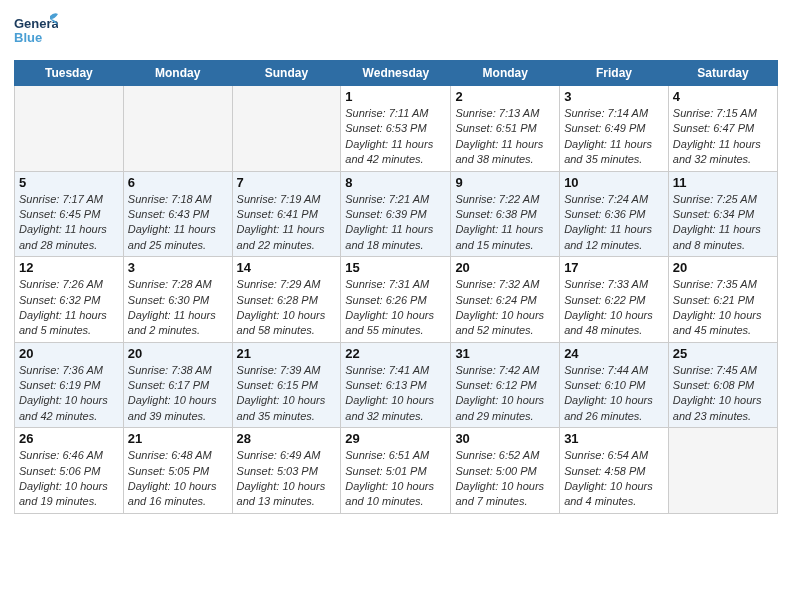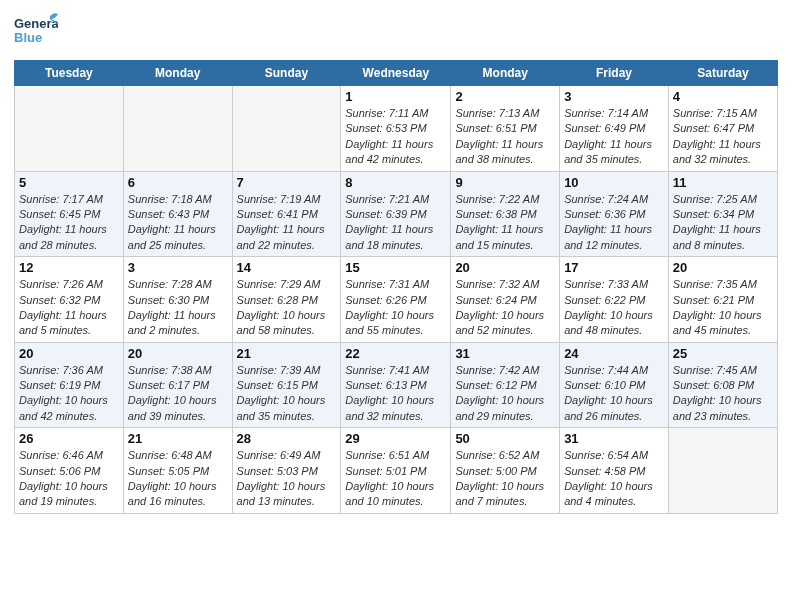--- a/index.html
+++ b/index.html
@@ -239,21 +239,21 @@
           </td>
           <td>
             <span class="day-num">28</span>
             <div class="day-info">Sunrise: 6:49 AM<br>Sunset: 5:03 PM<br>Daylight: 10 hours and 13 minutes.</div>
           </td>
           <td>
             <span class="day-num">29</span>
             <div class="day-info">Sunrise: 6:51 AM<br>Sunset: 5:01 PM<br>Daylight: 10 hours and 10 minutes.</div>
           </td>
           <td>
-            <span class="day-num">50</span>
+            <span class="day-num">30</span>
             <div class="day-info">Sunrise: 6:52 AM<br>Sunset: 5:00 PM<br>Daylight: 10 hours and 7 minutes.</div>
           </td>
           <td>
             <span class="day-num">31</span>
             <div class="day-info">Sunrise: 6:54 AM<br>Sunset: 4:58 PM<br>Daylight: 10 hours and 4 minutes.</div>
           </td>
           <td class="empty"></td>
         </tr>
       </tbody>
   </table>

